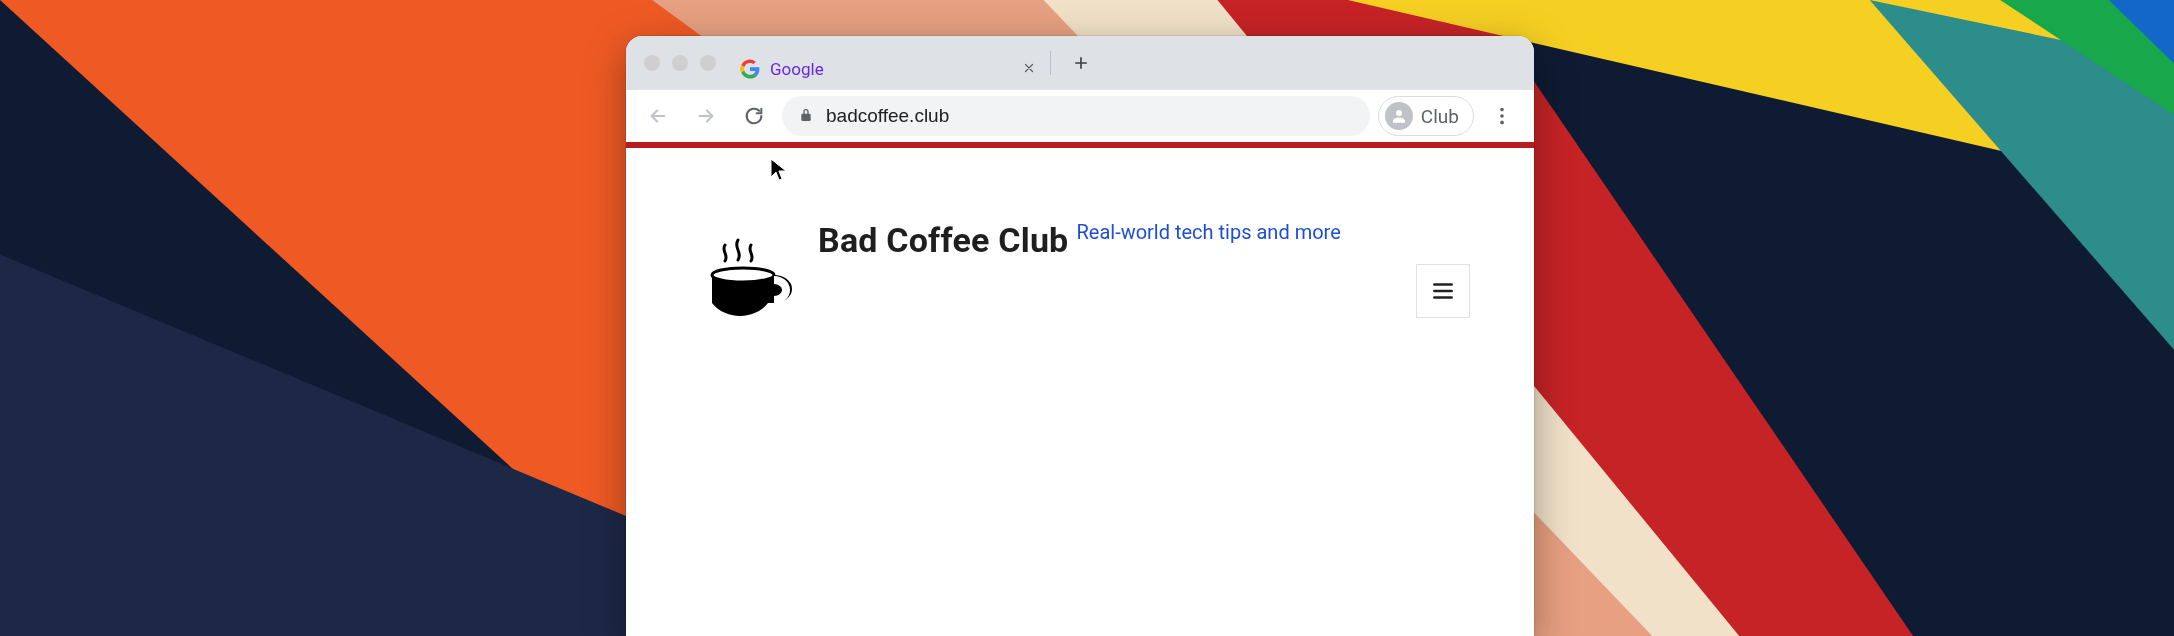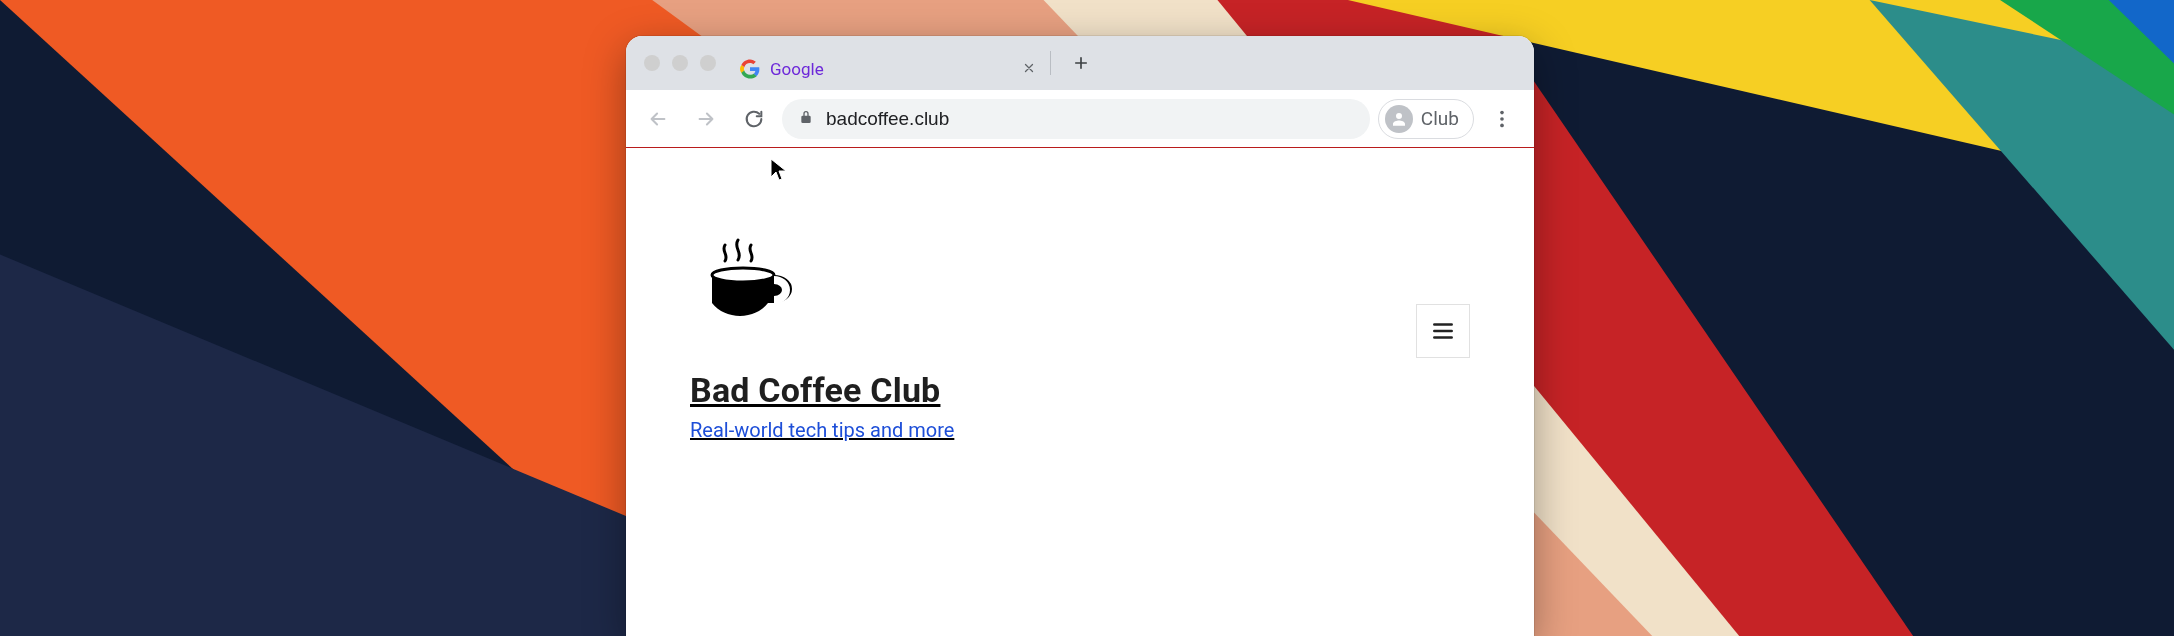--- a/index.html
+++ b/index.html
@@ -60,21 +60,21 @@
   .tab .close { color:#5f6368; font-size:18px; line-height:1; cursor:pointer; }
   .favicon { width:20px; height:20px; display:flex; align-items:center; justify-content:center; flex-shrink:0; }
   .newtab { width:36px; height:36px; display:flex; align-items:center; justify-content:center; align-self:center; margin-left:10px; color:#3c4043; border-radius:50%; }
   .newtab svg { width:18px; height:18px; }
   .sep { width:1px; height:24px; background:#b9bdc3; align-self:center; margin:0 2px; }
 
   
   .toolbar {
     height: 58px;
     background:#ffffff;
-    border-bottom:1px solid #b91c1c;
+    border-bottom:6px solid #b91c1c;
     display:flex; align-items:center; gap:8px;
     padding: 0 12px;
   }
   .icon-btn { width:40px; height:40px; display:flex; align-items:center; justify-content:center; color:#5f6368; border-radius:50%; }
   .icon-btn.disabled { color:#bfc2c7; }
   .icon-btn svg { width:22px; height:22px; }
 
   .omnibox {
     flex:1; height:40px; background:#f1f3f4; border-radius:20px;
     display:flex; align-items:center; gap:12px; padding:0 16px;
@@ -91,21 +91,21 @@
   .avatar { width:28px; height:28px; border-radius:50%; background:#bfc2c7; display:flex; align-items:center; justify-content:center; color:#fff; }
 
   
   .page {
     flex:1; background:#fff; position:relative; overflow:hidden;
   }
   .site-header {
     padding: 72px 64px 0 64px;
     display:flex; align-items:center; justify-content:space-between;
   }
-  .brand { display:flex; flex-direction:column; gap:8px;text-decoration:underline; }
+  .brand { display:flex; flex-direction:row; gap:8px; }
   .site-title { font-size:34px; font-weight:700; color:#1f1f1f; letter-spacing:0.2px; }
   .site-tagline { font-size:20px; color:#1d4ed8; }
   .logo-wrap { margin-bottom: 18px; }
   .hamburger {
     width:54px; height:54px; border:1px solid #e1e1e1; display:flex; align-items:center; justify-content:center; color:#222;
   }
   .hamburger svg { width:26px; height:26px; }
 
   
   .cursor { position:absolute; left:770px; top:158px; z-index:50; pointer-events:none; }

